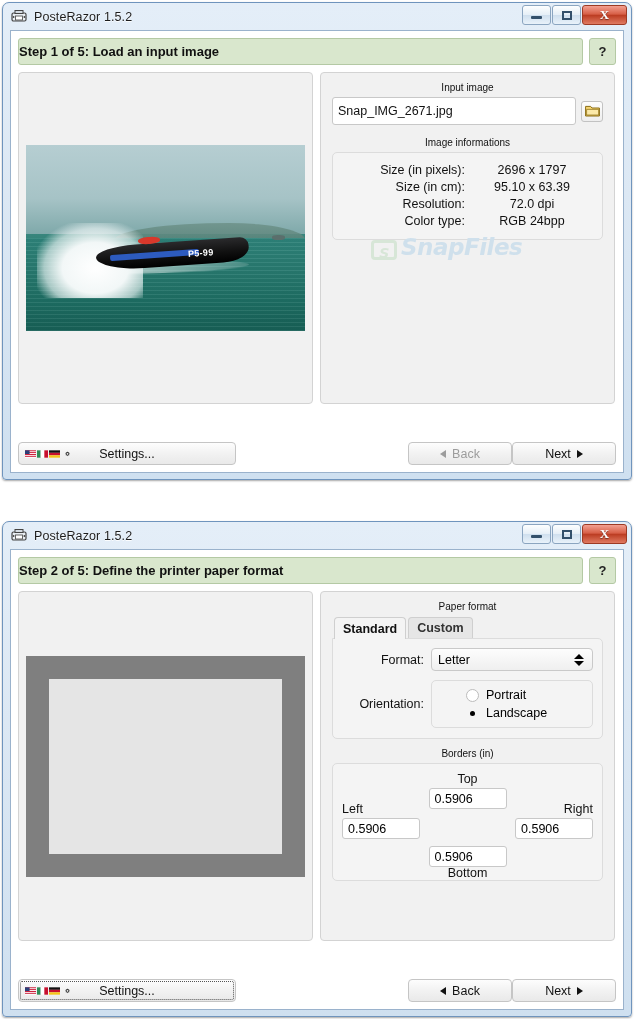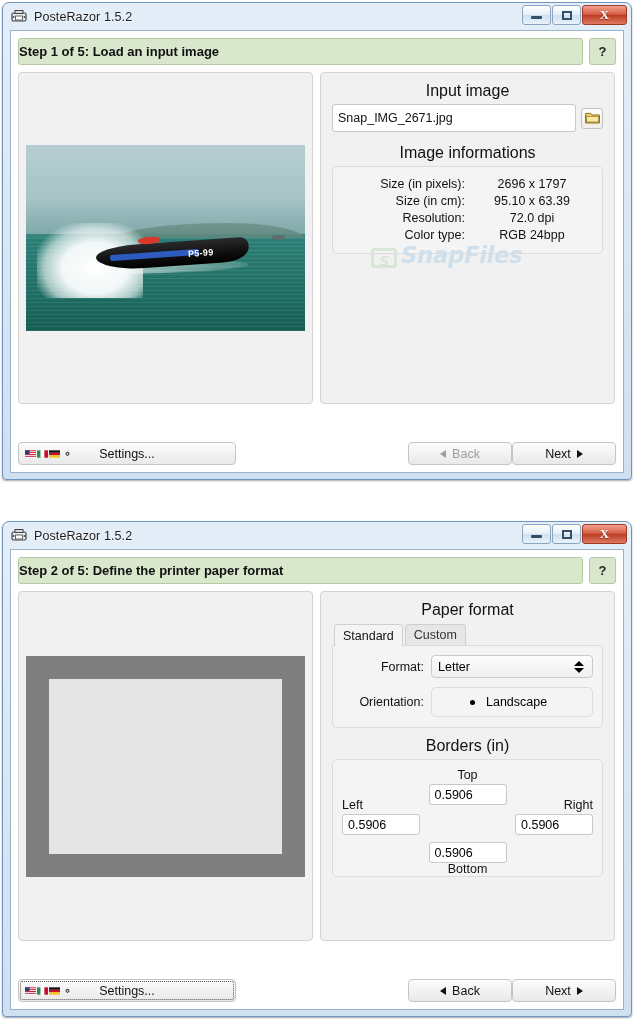--- a/index.html
+++ b/index.html
@@ -227,21 +227,21 @@
   }
   .paper-inner {
     width: 233px;
     height: 175px;
     background: #e5e5e5;
   }
 
   
   .group-label {
     text-align: center;
-    font-size: 16px;
+    font-size: 10px;
     color: #111;
     margin-bottom: 4px;
   }
   .field-row {
     display: flex;
     align-items: center;
     gap: 5px;
   }
   .textfield {
     flex: 1;
@@ -285,20 +285,21 @@
   .info-key { width: 50%; text-align: right; padding-right: 5px; }
   .info-val { width: 50%; text-align: center; }
 
   
   .tabs-row {
     display: flex;
     align-items: flex-end;
     height: 22px;
     margin-top: 1px;
     padding-left: 2px;
+    font-weight: bold;
   }
   .tab {
     height: 21px;
     padding: 0 8px;
     display: flex; align-items: center;
     font-size: 12.5px;
     border: 1px solid #cfcfcf;
     border-bottom: none;
     border-radius: 4px 4px 0 0;
     box-sizing: border-box;
@@ -483,21 +484,21 @@
     border: 3px solid #d7e6d7;
     border-radius: 4px;
     color: #d7e6d7;
     font-size: 14px;
     text-align:center;
     line-height: 20px;
     margin-right: 4px;
     vertical-align: -3px;
     box-sizing: border-box;
   }
-  #watermark-1 { left: 368px; top: 231px; margin-top: 8px; }
+  #watermark-1 { left: 368px; top: 231px; }
 </style>
 </head>
 <body>
 
 <div class="window" id="window-step1">
 
   <div class="titlebar">
     <svg class="app-icon" viewBox="0 0 18 16">
       <rect x="2" y="4" width="14" height="8" rx="1.5" fill="#e9eef3" stroke="#444" stroke-width="1.2"></rect>
       <rect x="5" y="1.5" width="8" height="3" fill="#d4dbe2" stroke="#444" stroke-width="1"></rect>
@@ -691,20 +692,24 @@
                 <span class="arrow-up"></span>
                 <span class="arrow-down"></span>
               </span>
             </div>
           </div>
 
           <div class="form-row" style="margin-bottom:0;">
             <span class="form-label">Orientation:</span>
             <div class="radio-box">
               <div class="radio-item">
+                <span class="radio-mark"></span>
+                <span>Portrait</span>
+              </div>
+              <div class="radio-item">
                 <span class="radio-mark selected">
                   <span class="radio-dot"></span>
                 </span>
                 <span>Landscape</span>
               </div>
             </div>
           </div>
 
         </div>
 

